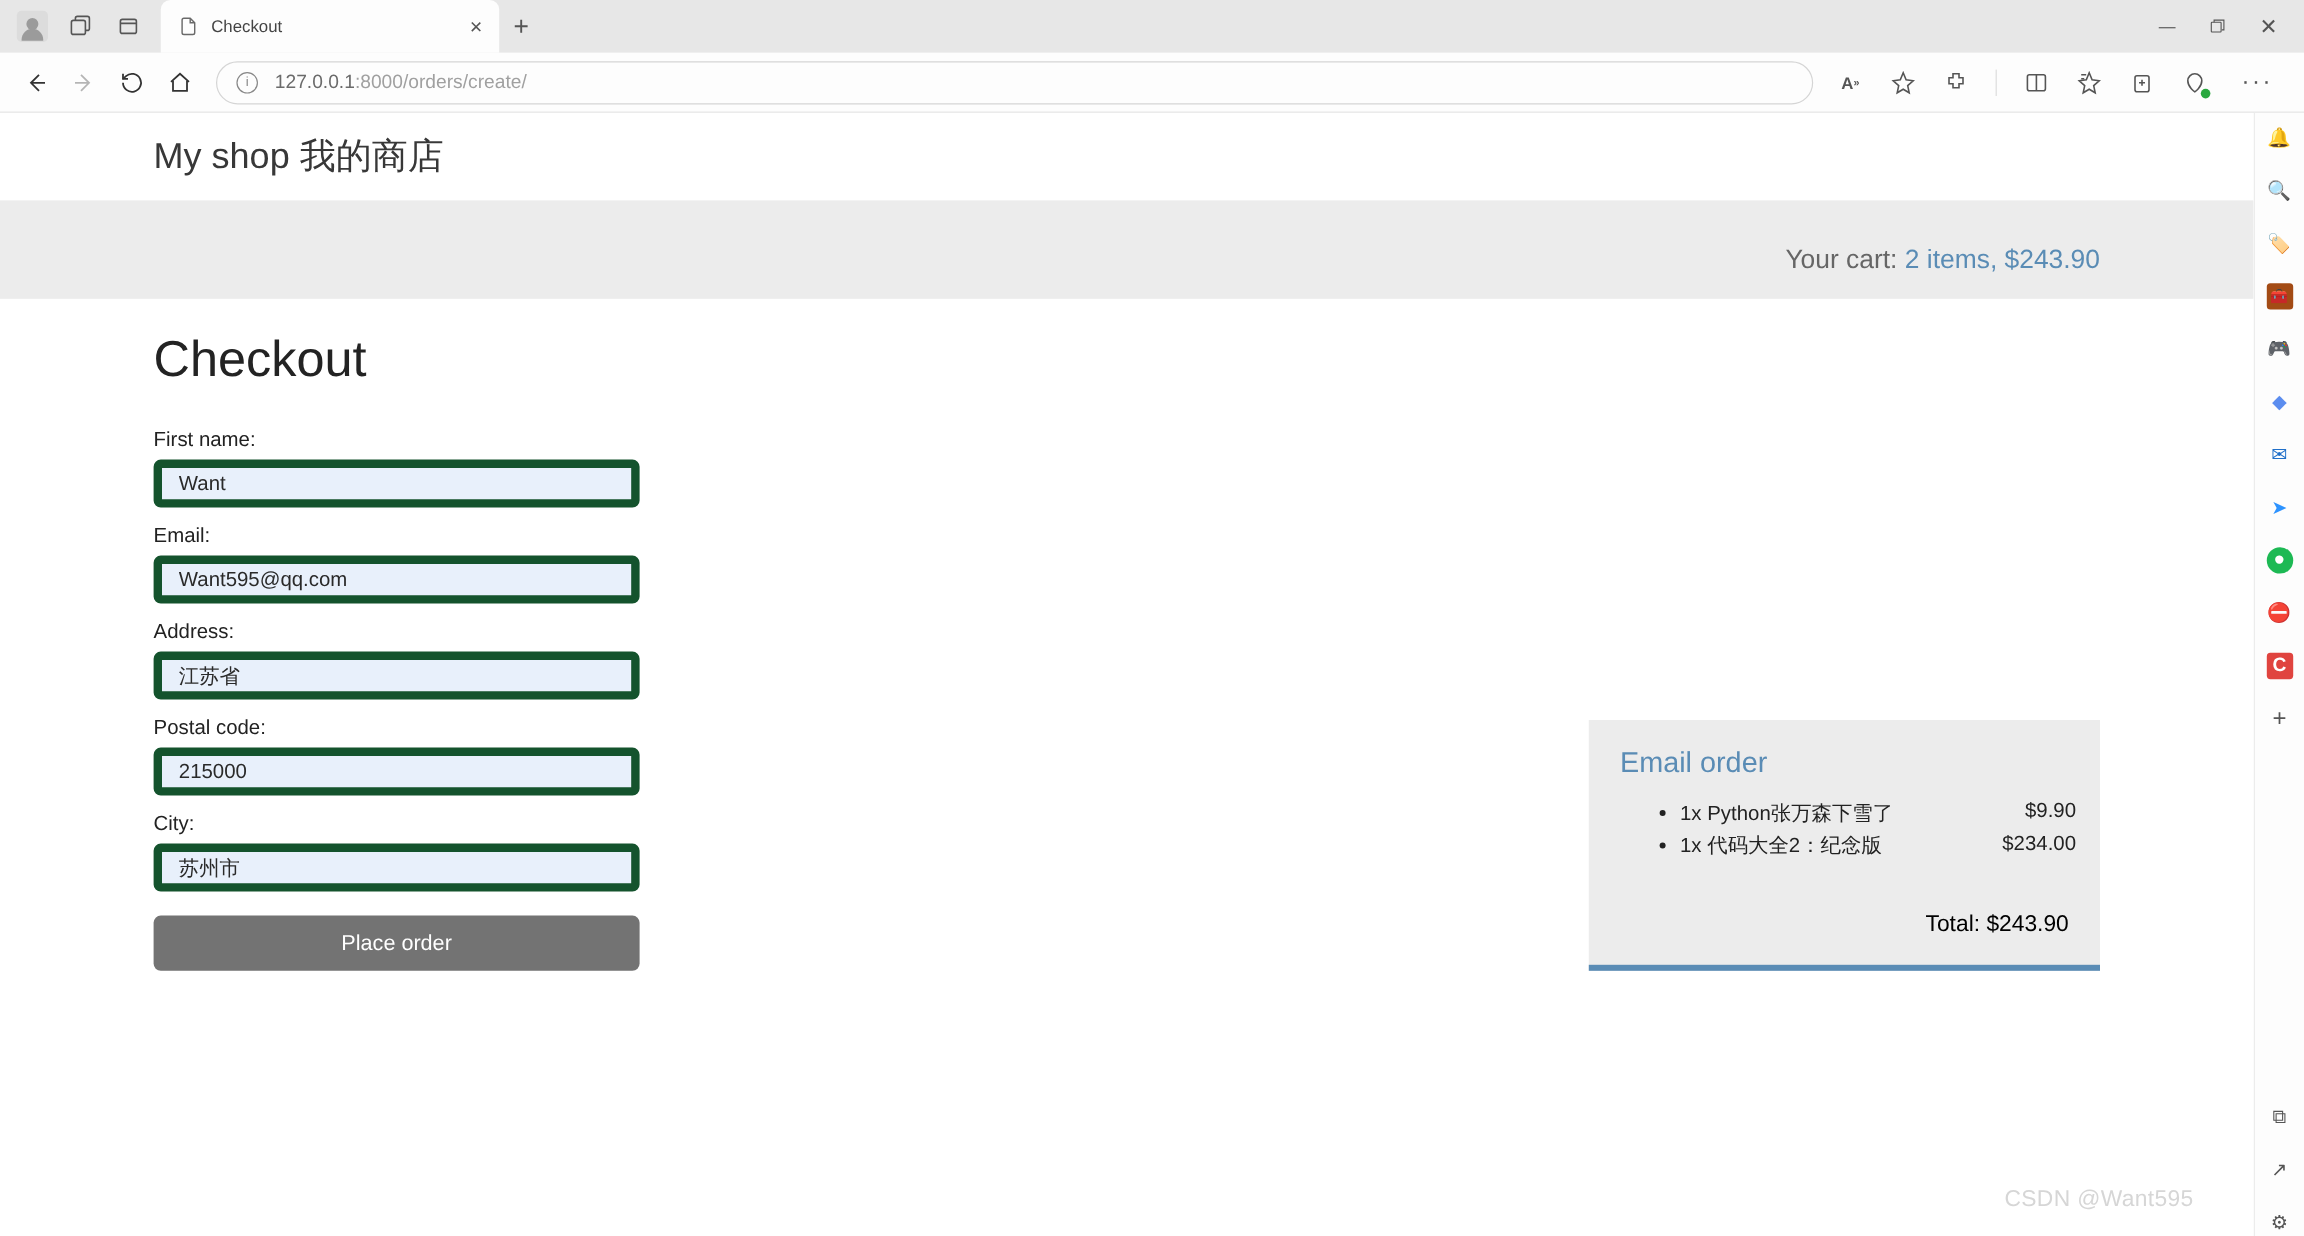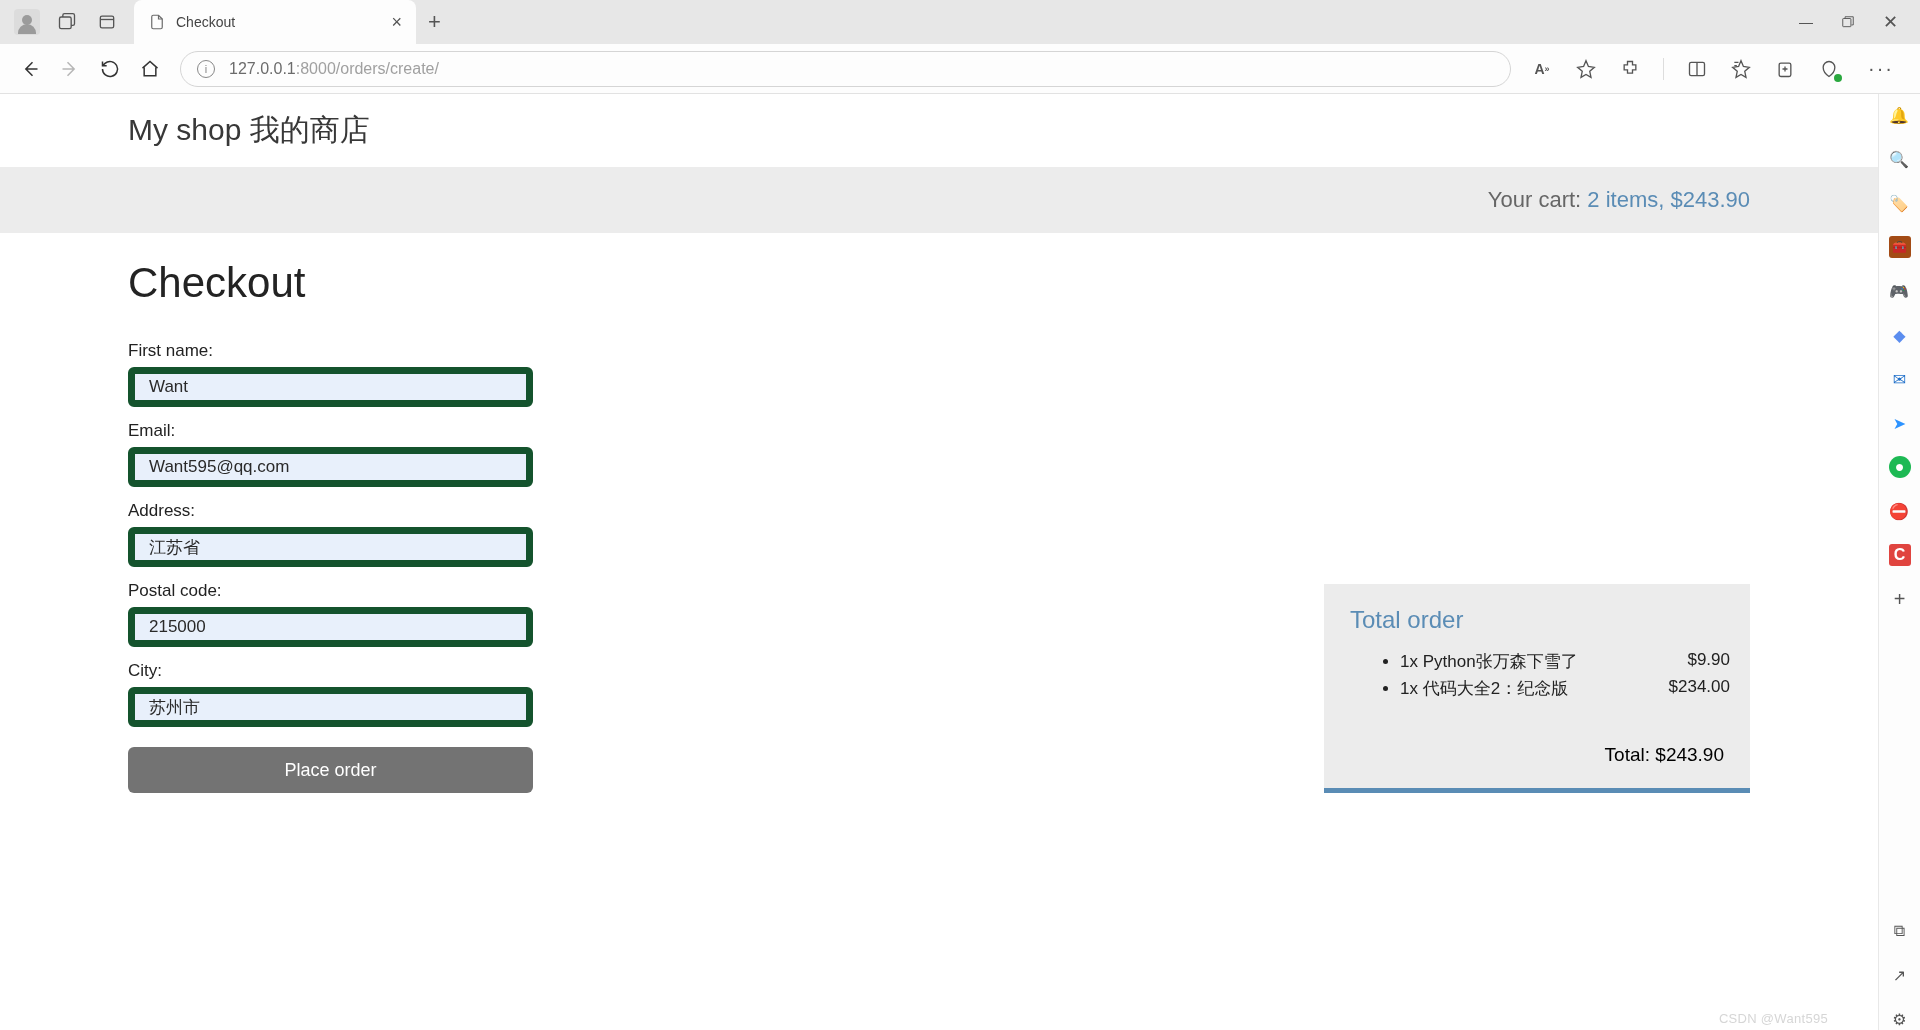--- a/index.html
+++ b/index.html
@@ -44,37 +44,37 @@
   .sico.spot{background:#1db954;border-radius:50%;color:white;}
   .sico.noentry{color:#e0443f;}
   .sico.cbox{background:#e0443f;color:white;border-radius:3px;font-weight:bold;}
   .sico.plus{color:#555;font-size:20px;}
   .sico.crop{color:#555;} .sico.ext{color:#555;} .sico.gear{color:#555;}
 
   
   .viewport { position:absolute; top:94px; left:0; right:42px; bottom:0; overflow:auto; background:#fff; }
   .page-inner { }
   .shop-header { padding:16px 0 16px 128px; font-size:30px; color:#383838; font-weight:400;}
-  .cart-bar { background:#ececec; padding:20px 128px 20px 0; text-align:right; font-size:22px; color:#666; }
+  .cart-bar { background:#ececec; padding:36px 128px 20px 0; text-align:right; font-size:22px; color:#666; }
   .cart-bar a { color:#5a8cb5; text-decoration:none; }
   .content { padding:26px 128px 40px 128px; }
   h1.page-title { font-size:42px; font-weight:400; color:#232323; margin-bottom:34px;}
   .layout { display:flex; gap:40px; align-items:flex-end;}
   .form-col { width:405px; }
   .field { margin-bottom:14px; }
   .field label { display:block; font-size:17px; color:#222; margin-bottom:6px;}
   .field input { width:100%; height:40px; background:#e8f0fb; border:7px solid #14532d; border-radius:6px; padding:0 14px; font-size:17px; color:#2a2a2a; }
   .submit { width:100%; height:46px; background:#737373; color:#fff; font-size:18px; border:none; border-radius:6px; margin-top:6px; cursor:pointer;}
   .order-col { margin-left:auto; width:426px; background:#ececec; padding:22px 26px 22px 26px; border-bottom:5px solid #5a8cb5; }
   .order-col h3 { font-size:24px; font-weight:400; color:#5a8cb5; margin-bottom:14px;}
   .order-col ul { list-style:disc; padding-left:50px; }
   .order-col li { font-size:17px; color:#222; padding:2px 0; display:list-item;}
   .order-col li .price { float:right; margin-right:-6px;}
   .order-col .total { text-align:right; font-size:19px; font-weight:normal; margin-top:42px; }
-  .watermark { position:absolute; right:50px; bottom:4px; font-size:13px; color:#d6d6d6; letter-spacing:.3px;}
+  .watermark { position:absolute; right:50px; bottom:19px; font-size:19px; color:#d6d6d6; letter-spacing:.3px;}
 
   svg { display:block; }
 </style>
 </head>
 <body>
 
 <div class="chrome-top">
   <div class="left-group">
     <div class="avatar icon-btn">
       <div class="head"></div>
@@ -234,21 +234,21 @@
             <input type="text" value="215000" style="">
           </div>
           <div class="field">
             <label>City:</label>
             <input type="text" value="苏州市" style="">
           </div>
           <button class="submit">Place order</button>
         </div>
 
         <div class="order-col">
-          <h3>Total order</h3>
+          <h3>Email order</h3>
           <ul>
             <li>
               <span>1x</span> <span>Python张万森下雪了</span>
               <span class="price">$9.90</span>
             </li>
             <li>
               <span>1x</span> <span>代码大全2：纪念版</span>
               <span class="price">$234.00</span>
             </li>
           </ul>

